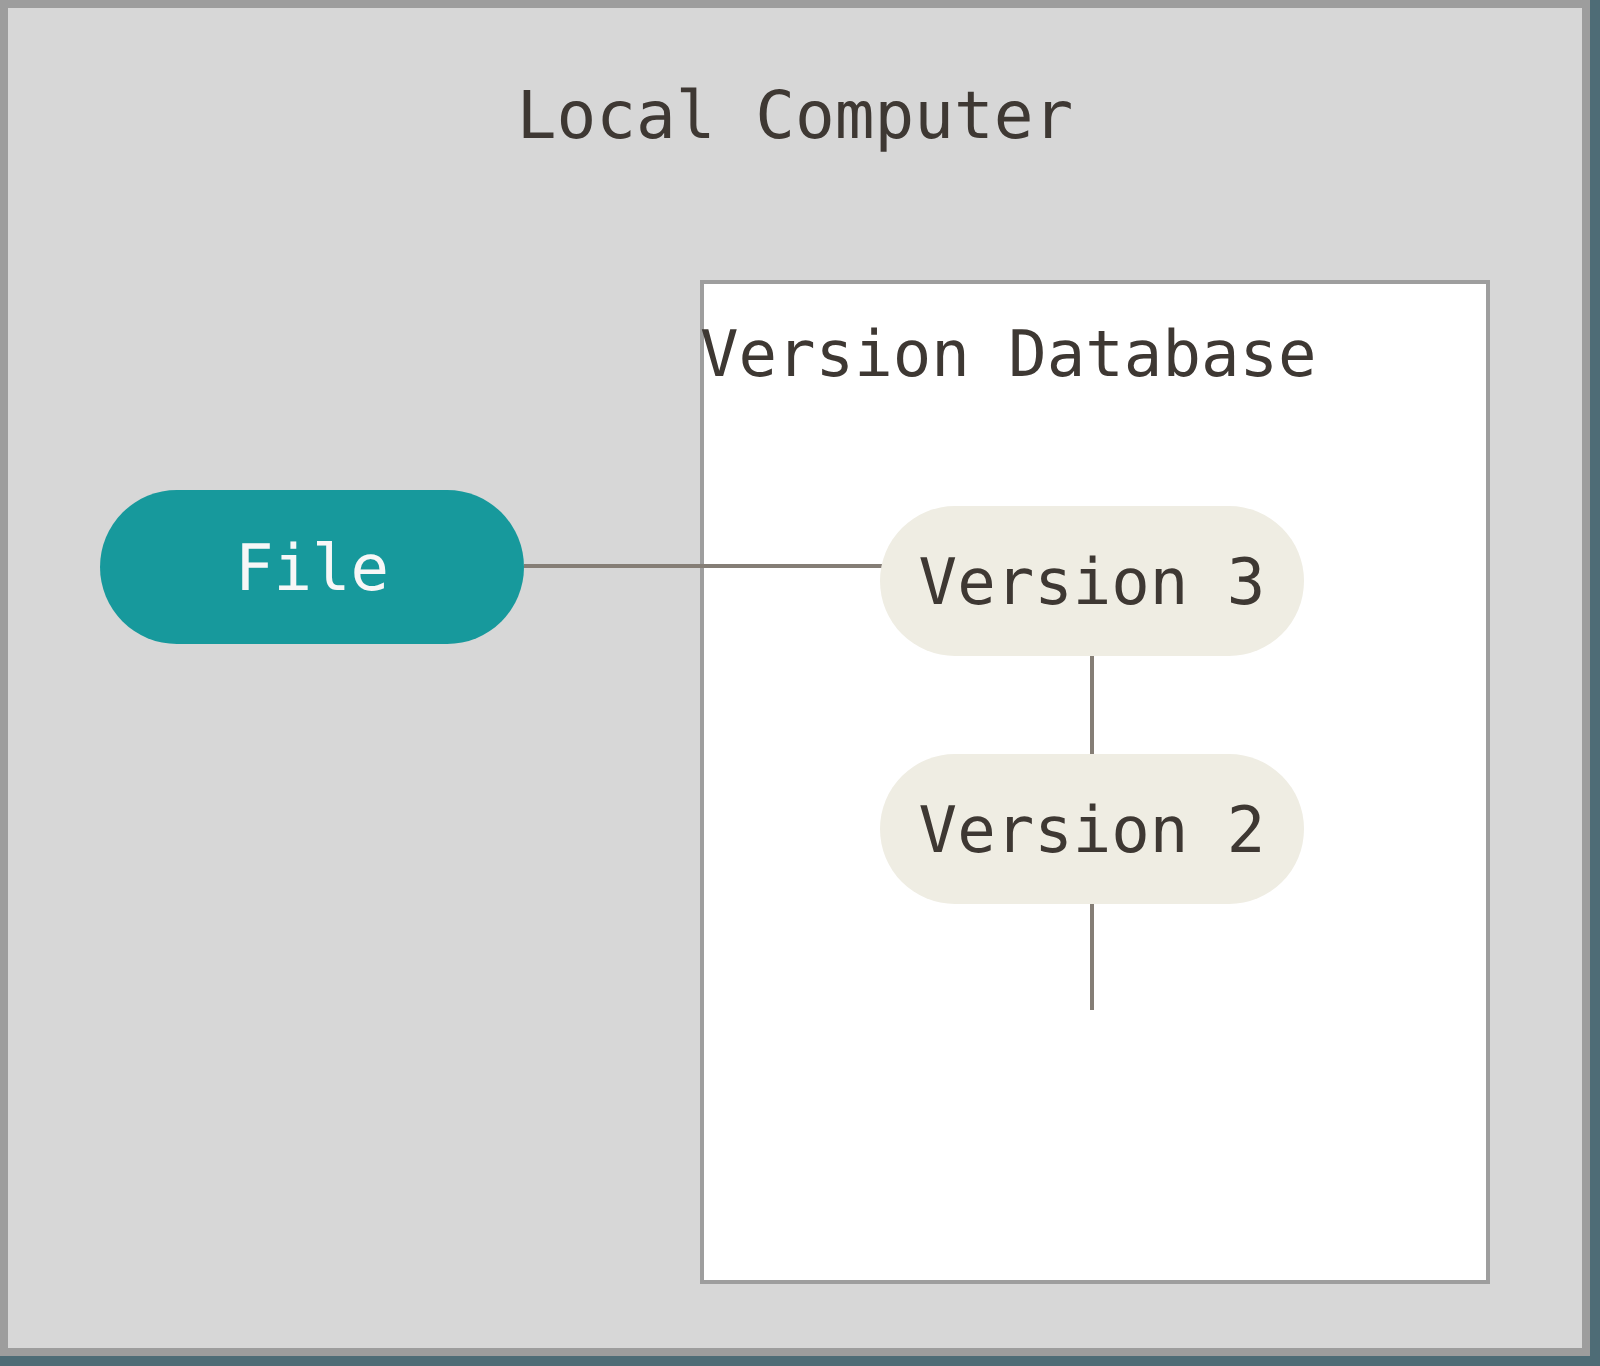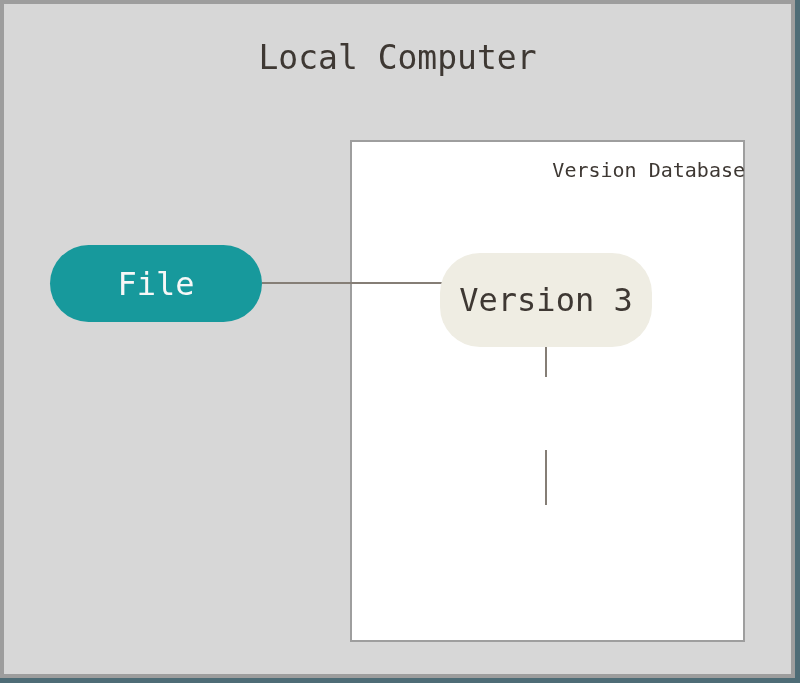--- a/index.html
+++ b/index.html
@@ -48,22 +48,22 @@
     position:absolute;
     left:346px;top:136px;
     width:395px;height:502px;
     background:#ffffff;
     border:2px solid var(--box-border);
   }
   .db-title{
     position:absolute;
     left:0;top:154px;
     width:100%;
-    text-align:right;
-    font-size:20px;
+    text-align:left;
+    font-size:32px;
   }
   
   .db-title-wrap{
     position:absolute;
     left:346px;top:0;
     width:395px;height:0;
   }
   .pill{
     position:absolute;
     display:flex;
@@ -72,21 +72,21 @@
     font-size:32px;
     border-radius:40px;
   }
   .file-pill{
     left:46px;top:241px;
     width:212px;height:77px;
     background:var(--teal);
     color:var(--file-text);
   }
   .version-pill{
-    width:212px;height:94px;
+    width:212px;height:75px;
     background:var(--pill-bg);
     color:var(--text-dark);
     left:436px;
   }
   .v3{top:249px;}
   .v2{top:373px;}
   .v1{top:501px;}
   .connector{
     position:absolute;
     background:var(--connector);
@@ -119,15 +119,16 @@
   </div>
 
   <div class="connector conn-h"></div>
   <div class="connector conn-v-a"></div>
   <div class="connector conn-v-b"></div>
 
   <div class="pill file-pill">File</div>
 
   <div class="pill version-pill v3">Version 3</div>
 
+  <div class="pill version-pill v2">Version 2</div>
 
 
 </div>
 
 </body></html>

